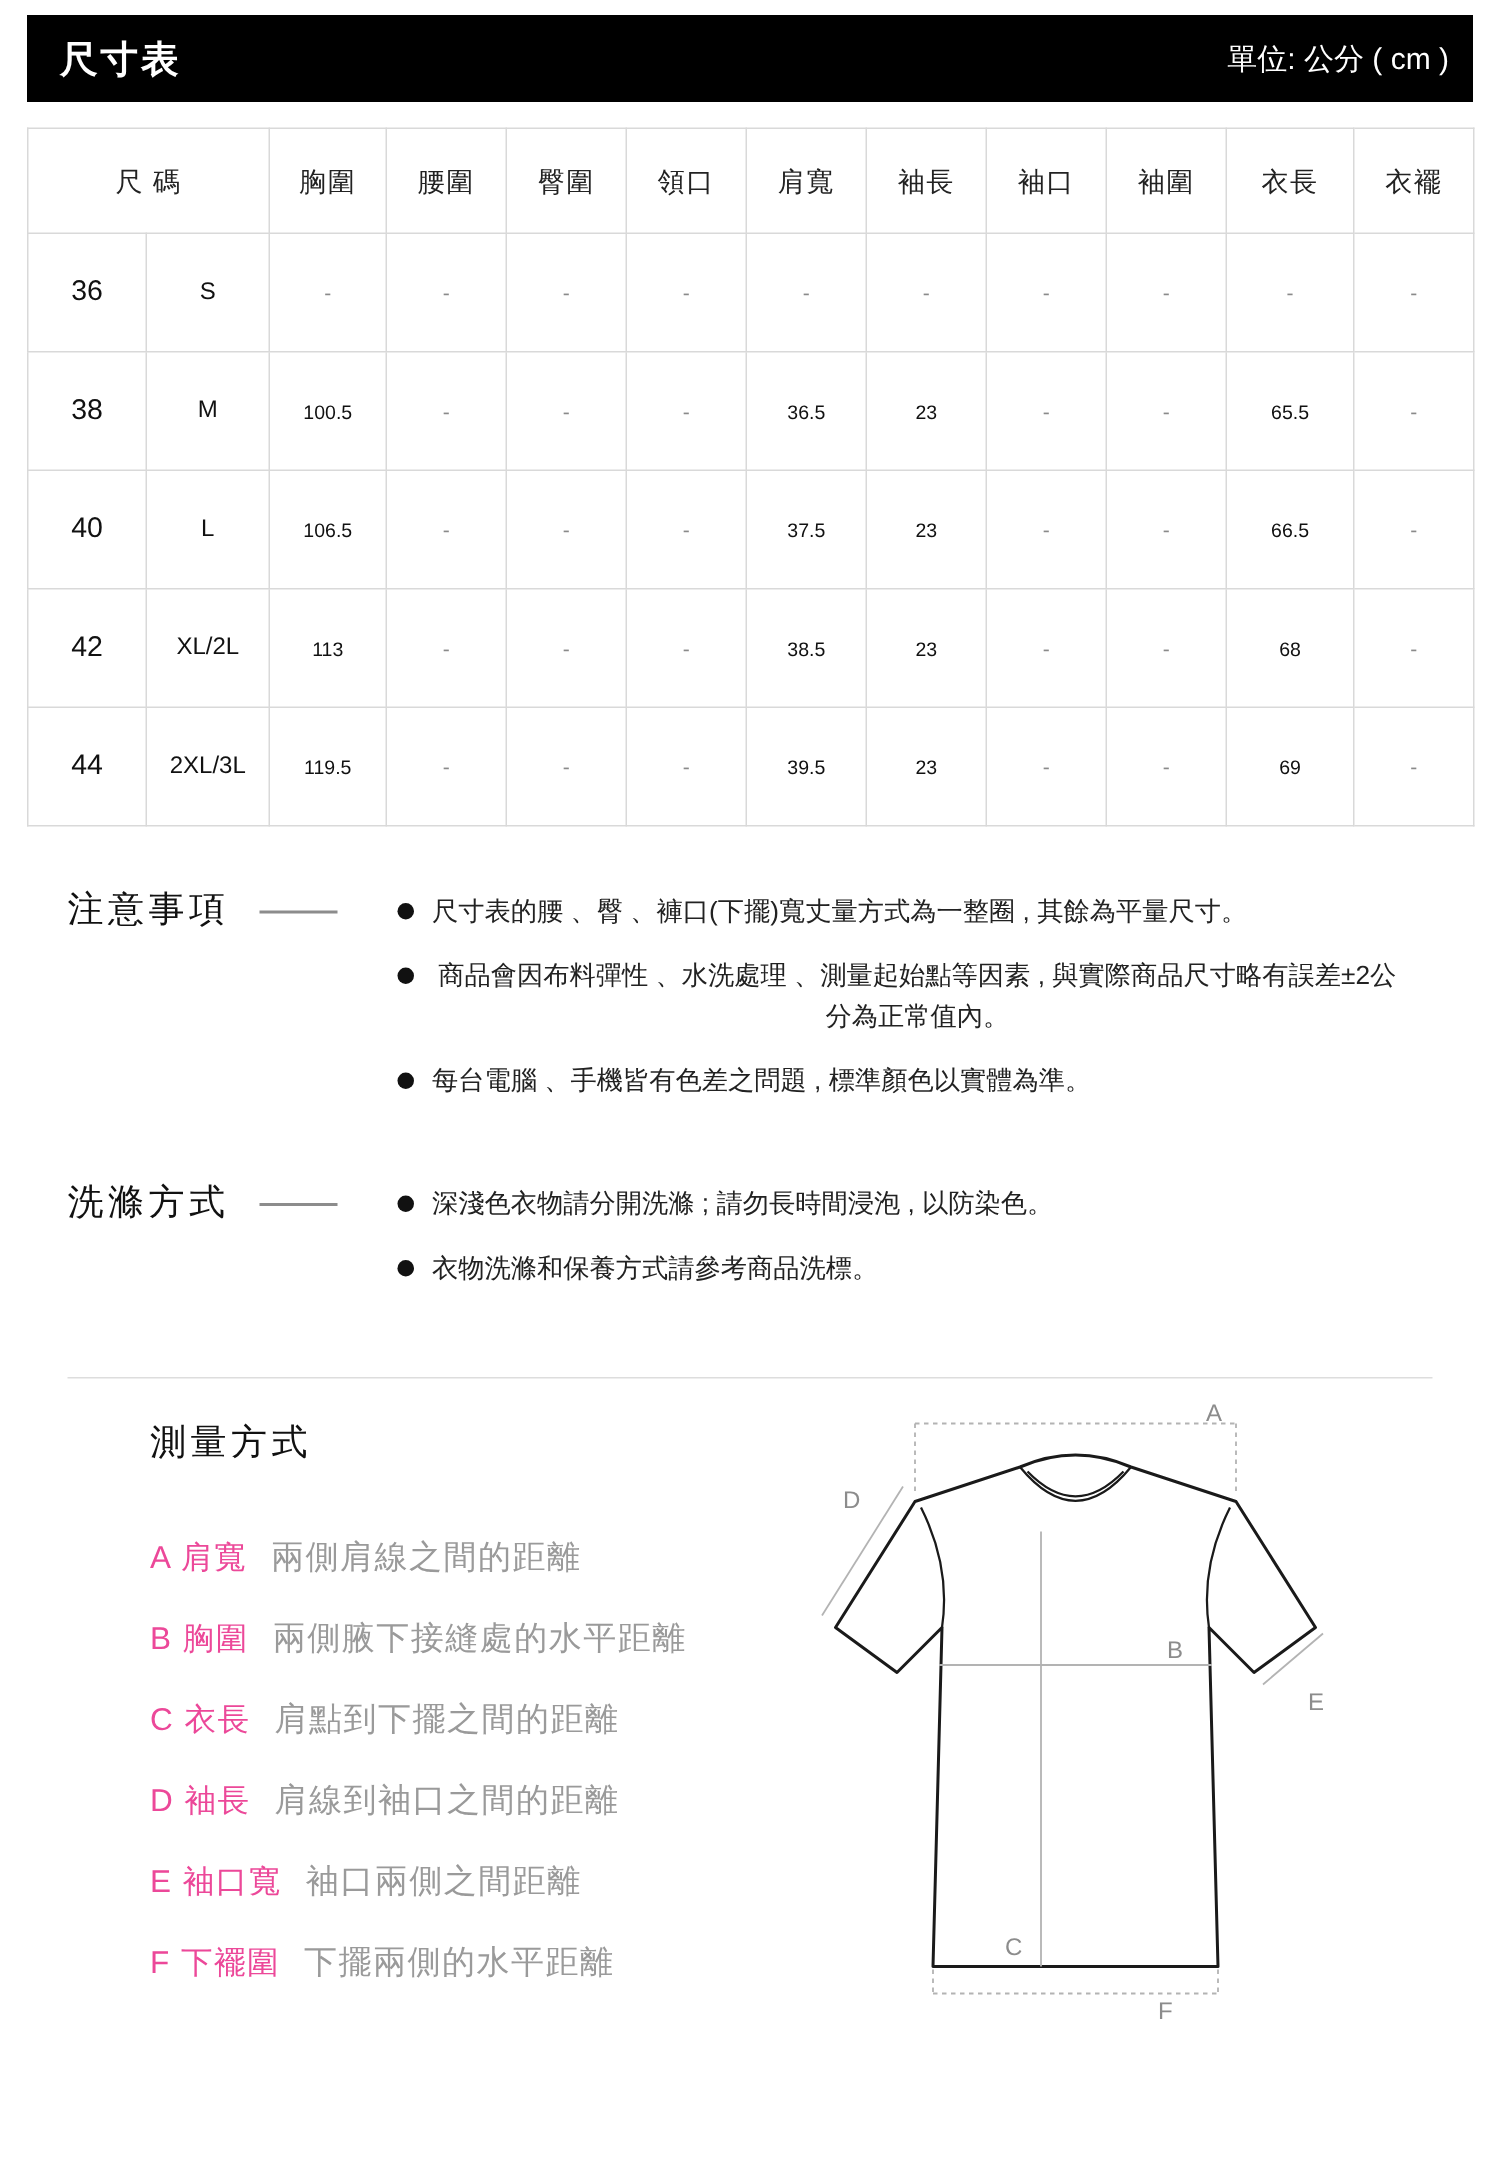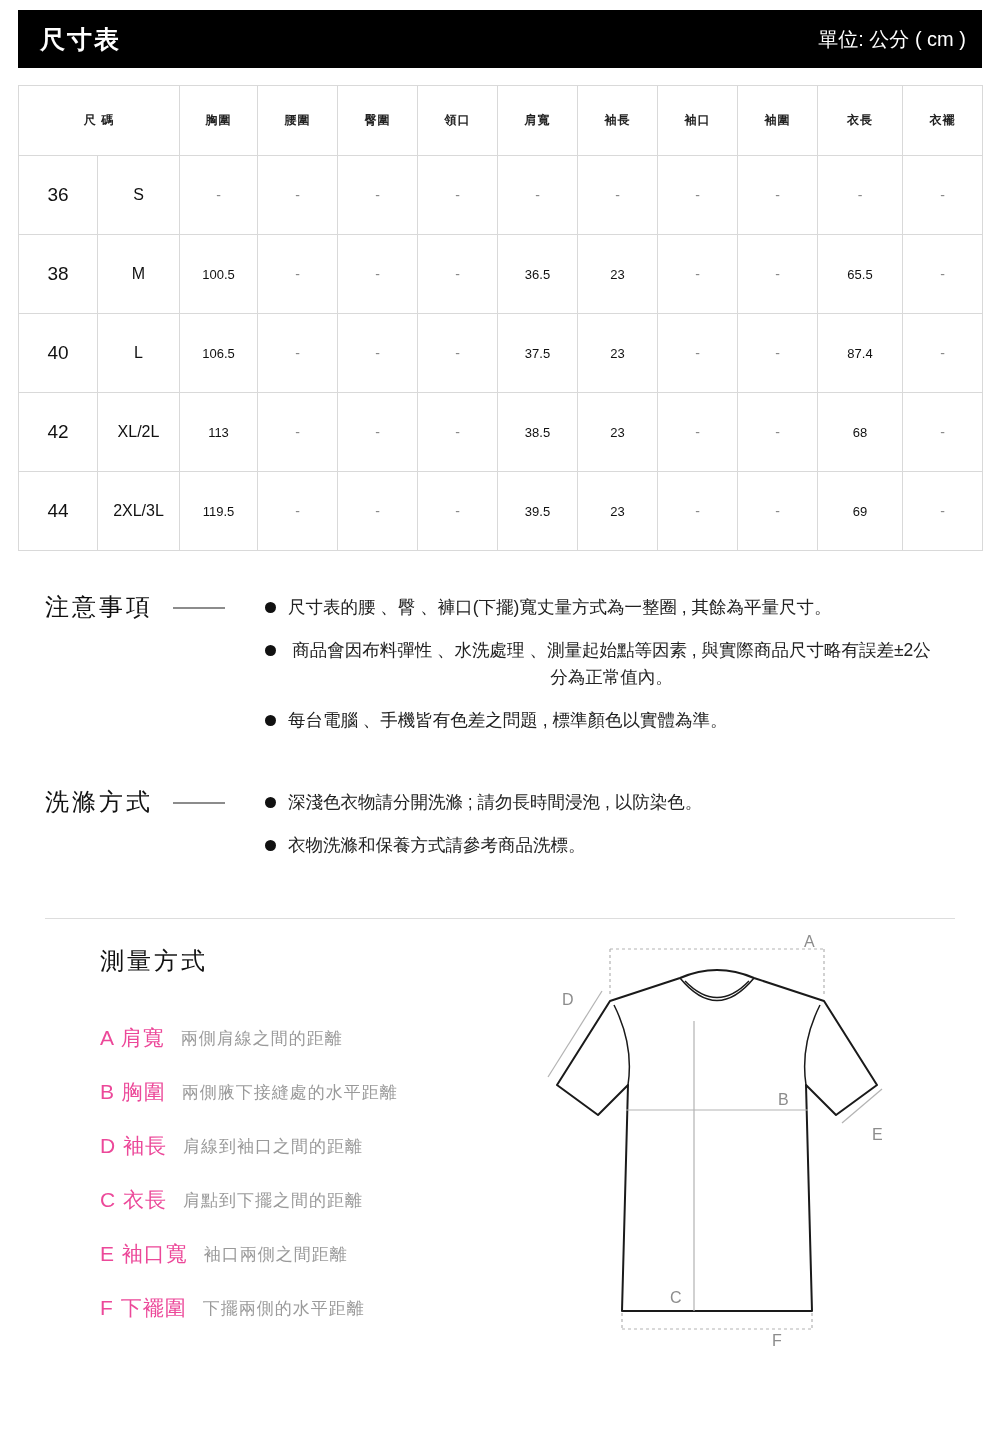--- a/index.html
+++ b/index.html
@@ -20,21 +20,21 @@
 
   
   table.size-table {
     position:absolute; left:18px; top:85px; width:964px;
     border-collapse:collapse; table-layout:fixed;
   }
   .size-table th, .size-table td {
     border:1px solid #d9d9d9; text-align:center; vertical-align:middle;
     background:#fff;
   }
-  .size-table th { height:70px; font-size:12px; font-weight:bold; color:#222; letter-spacing:1px; }
+  .size-table th { height:70px; font-size:18px; font-weight:normal; color:#222; letter-spacing:1px; }
   .size-table td { height:79px; font-size:13px; color:#111; }
   .size-table td.num        { font-size:19px; }
   .size-table td.size-label { font-size:16px; }
   .size-table td.dash       { color:#8a8a8a; font-size:14px; }
 
   
   .note-block { position:absolute; left:45px; width:915px; display:flex; align-items:flex-start;text-align:center; }
   .note-title {
     font-size:24px; font-weight:normal; color:#111; letter-spacing:3px;
     line-height:30px; white-space:nowrap; margin-top:-2px;
@@ -55,21 +55,21 @@
 
   
   .measure { position:absolute; left:0; top:931px; width:792px; height:470px; }
   .measure-title {
     position:absolute; left:100px; top:14px; font-size:24px;
     font-weight:normal; color:#111; letter-spacing:3px;
   }
   .m-list { position:absolute; left:100px; top:80px; }
   .m-item { height:54px; display:flex; align-items:center; }
   .m-key  { font-size:21px; color:#ec4899; letter-spacing:1px; }
-  .m-desc { font-size:17px; color:#9a9a9a; letter-spacing:1px; margin-left:16px; }
+  .m-desc { font-size:22px; color:#9a9a9a; letter-spacing:1px; margin-left:16px; }
 
   .tee-svg { position:absolute; left:522px; top:2px; }
   .tee-svg text { font-family:"Liberation Sans","DejaVu Sans",sans-serif; }
 </style>
 </head>
 <body>
 
 <div class="header-bar">
   <span class="title">尺寸表</span>
   <span class="unit">單位: 公分 ( cm )</span>
@@ -138,21 +138,21 @@
         <td class="num">40</td>
         <td class="size-label">L</td>
         <td class="val">106.5</td>
         <td class="dash">-</td>
         <td class="dash">-</td>
         <td class="dash">-</td>
         <td class="val">37.5</td>
         <td class="val">23</td>
         <td class="dash">-</td>
         <td class="dash">-</td>
-        <td class="val">87.4</td>
+        <td class="val">66.5</td>
         <td class="dash">-</td>
       </tr>
       <tr>
         <td class="num">42</td>
         <td class="size-label">XL/2L</td>
         <td class="val">113</td>
         <td class="dash">-</td>
         <td class="dash">-</td>
         <td class="dash">-</td>
         <td class="val">38.5</td>
@@ -220,26 +220,26 @@
   <div class="m-list">
       <div class="m-item">
         <span class="m-key">A 肩寬</span>
         <span class="m-desc">兩側肩線之間的距離</span>
       </div>
       <div class="m-item">
         <span class="m-key">B 胸圍</span>
         <span class="m-desc">兩側腋下接縫處的水平距離</span>
       </div>
       <div class="m-item">
+        <span class="m-key">C 衣長</span>
+        <span class="m-desc">肩點到下擺之間的距離</span>
+      </div>
+      <div class="m-item">
         <span class="m-key">D 袖長</span>
         <span class="m-desc">肩線到袖口之間的距離</span>
-      </div>
-      <div class="m-item">
-        <span class="m-key">C 衣長</span>
-        <span class="m-desc">肩點到下擺之間的距離</span>
       </div>
       <div class="m-item">
         <span class="m-key">E 袖口寬</span>
         <span class="m-desc">袖口兩側之間距離</span>
       </div>
       <div class="m-item">
         <span class="m-key">F 下襬圍</span>
         <span class="m-desc">下擺兩側的水平距離</span>
       </div>
     </div>

